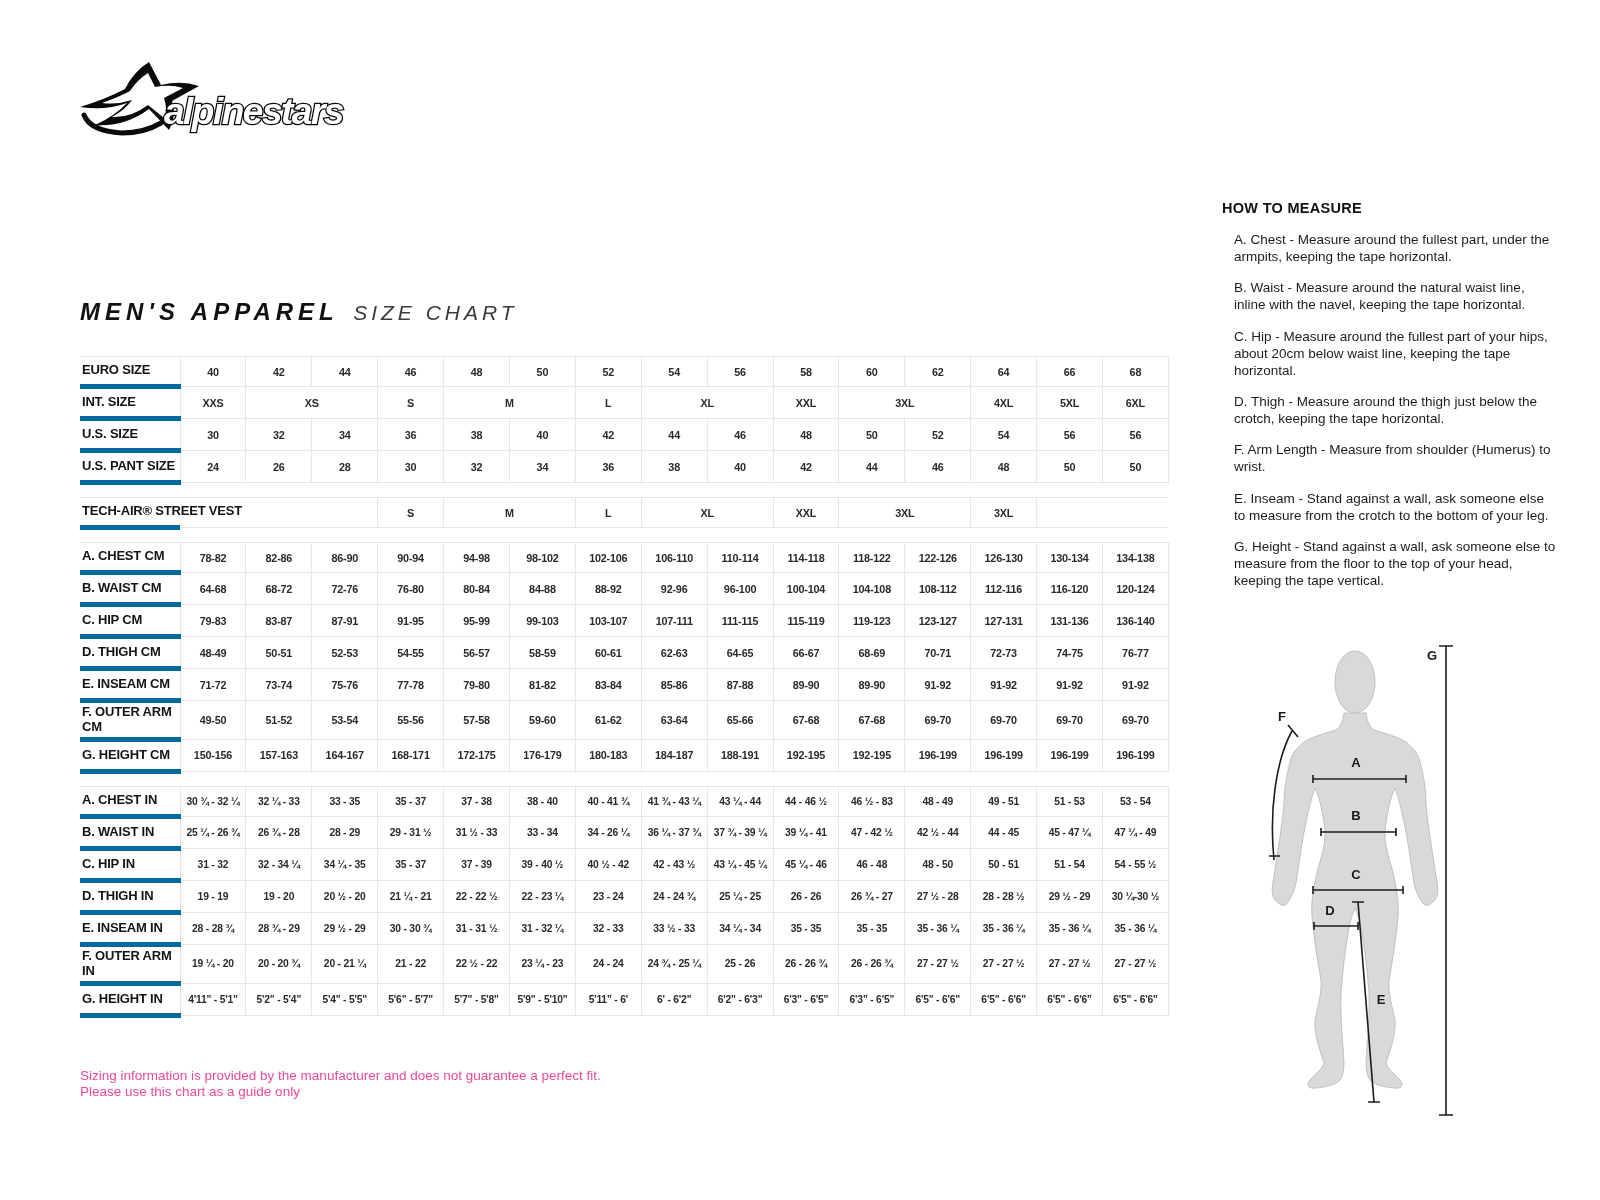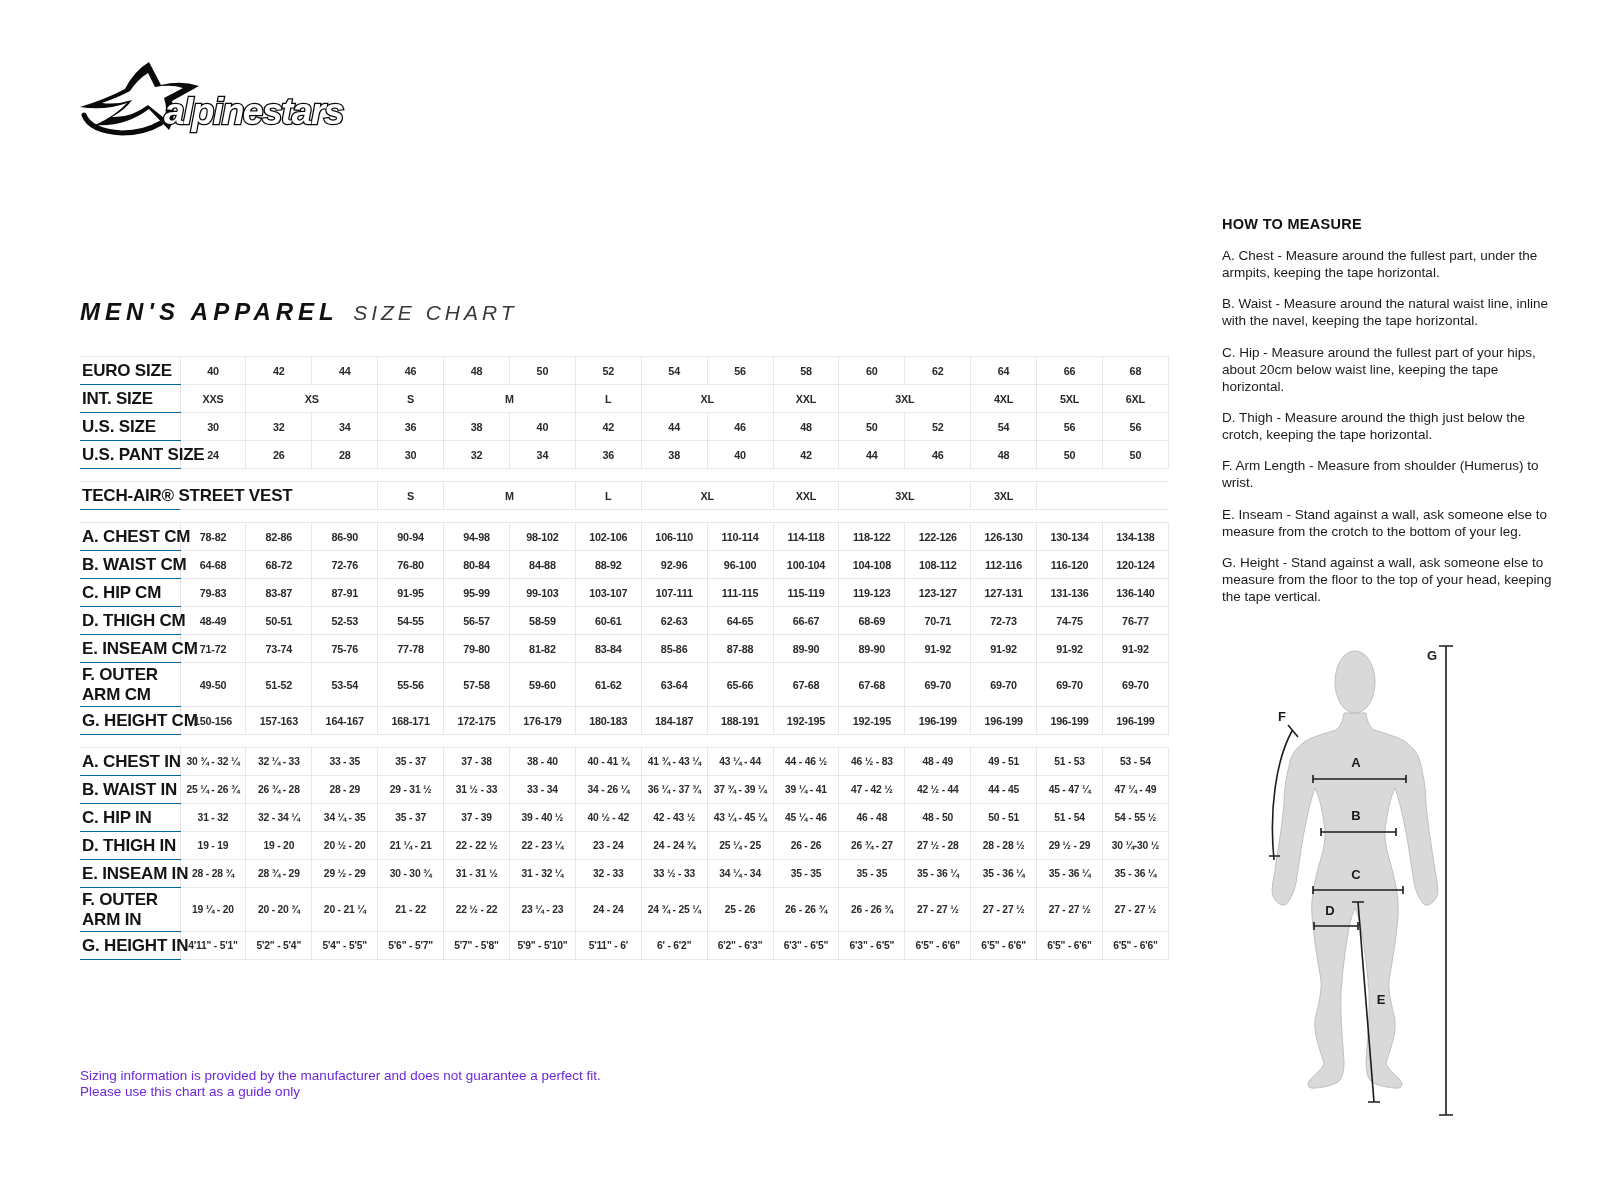--- a/index.html
+++ b/index.html
@@ -8,38 +8,38 @@
 
   .logo{position:absolute;left:76px;top:58px;}
 
   .title{position:absolute;left:80px;top:298px;font-style:italic;white-space:nowrap;}
   .title .main{font-size:24px;font-weight:800;letter-spacing:5px;color:#111;}
   .title .sub{font-size:21px;font-weight:400;letter-spacing:4px;color:#3a3a3a;margin-left:10px;margin-top:34px;}
 
   .tablewrap{position:absolute;left:80px;top:356px;}
   table{border-collapse:collapse;table-layout:fixed;width:1088px;}
   td{height:23px;vertical-align:middle;}
-  td.rl{font-size:17px;font-weight:700;color:#141414;text-align:left;
-        border-top:1px solid #e7e7e7;border-bottom:1px solid #0369a1;
+  td.rl{font-size:13px;font-weight:700;color:#141414;text-align:left;
+        border-top:1px solid #e7e7e7;border-bottom:5px solid #0369a1;
         padding:2px 0 2px 2px;letter-spacing:-0.2px;line-height:1.15;margin-left:48px;}
   td.rl.nowrap{white-space:nowrap;}
   td.v{font-size:10.8px;font-weight:700;color:#2a2a2a;text-align:center;
        border:1px solid #e7e7e7;letter-spacing:-0.2px;padding:2px 1px;white-space:nowrap;}
   td.e{border-top:1px solid #e7e7e7;border-bottom:1px solid #e7e7e7;border-left:none;border-right:none;}
   tr.ing td.v{font-size:10.3px;}
   tr.spacer td{border:none;height:12px;padding:0;}
 
   .howto{position:absolute;left:1222px;top:200px;width:334px;}
-  .howto h3{margin:16px 0 15px 0;font-size:14.5px;font-weight:700;letter-spacing:0.3px;color:#111;}
-  .howto p{margin:0 0 14px 0;font-size:13.5px;line-height:1.27;color:#1c1c1c;}
+  .howto h3{margin:0 0 15px 0;font-size:14.5px;font-weight:700;letter-spacing:0.3px;color:#111;}
+  .howto p{margin:0 0 14px 12px;font-size:13.5px;line-height:1.27;color:#1c1c1c;}
 
   .figure{position:absolute;left:1228px;top:618px;}
   .figure svg text{font-family:"Liberation Sans",sans-serif;font-size:13px;font-weight:600;fill:#1a1a1a;}
 
-  .disclaimer{position:absolute;left:80px;top:1068px;font-size:13.5px;line-height:1.22;color:#6d28d9;}
+  .disclaimer{position:absolute;left:80px;top:1068px;font-size:13.5px;line-height:1.22;color:#ec4899;}
 </style>
 </head>
 <body>
 
 <div class="logo">
   <svg width="300" height="95" viewBox="0 0 300 95">
     <path d="M73 4 L85 27 Q105 22 123 28 L96 43 Q101 59 93 72 L73 51 Q49 69 19 67 Q39 58 51 45 Q29 53 4 49 Q30 41 49 31 Q58 13 73 4 Z" fill="#0a0a0a"></path>
     <path d="M72 15 L79 29 Q95 26 107 30 L88 40 Q92 52 88 60 L72 47 Q55 60 36 59 Q49 52 56 42 Q41 47 26 45 Q43 39 54 33 Q61 22 72 15 Z" fill="#ffffff"></path>
     <path d="M8 57 Q14 73 46 75 Q68 75 85 65" stroke="#0a0a0a" stroke-width="5" fill="none" stroke-linecap="round"></path>
     <text x="88" y="66" font-size="37" font-style="italic" font-weight="800" letter-spacing="-1.5" fill="#ffffff" stroke="#0a0a0a" stroke-width="2.6" paint-order="stroke" style="font-family:&quot;Liberation Sans&quot;,sans-serif">alpinestars</text>

